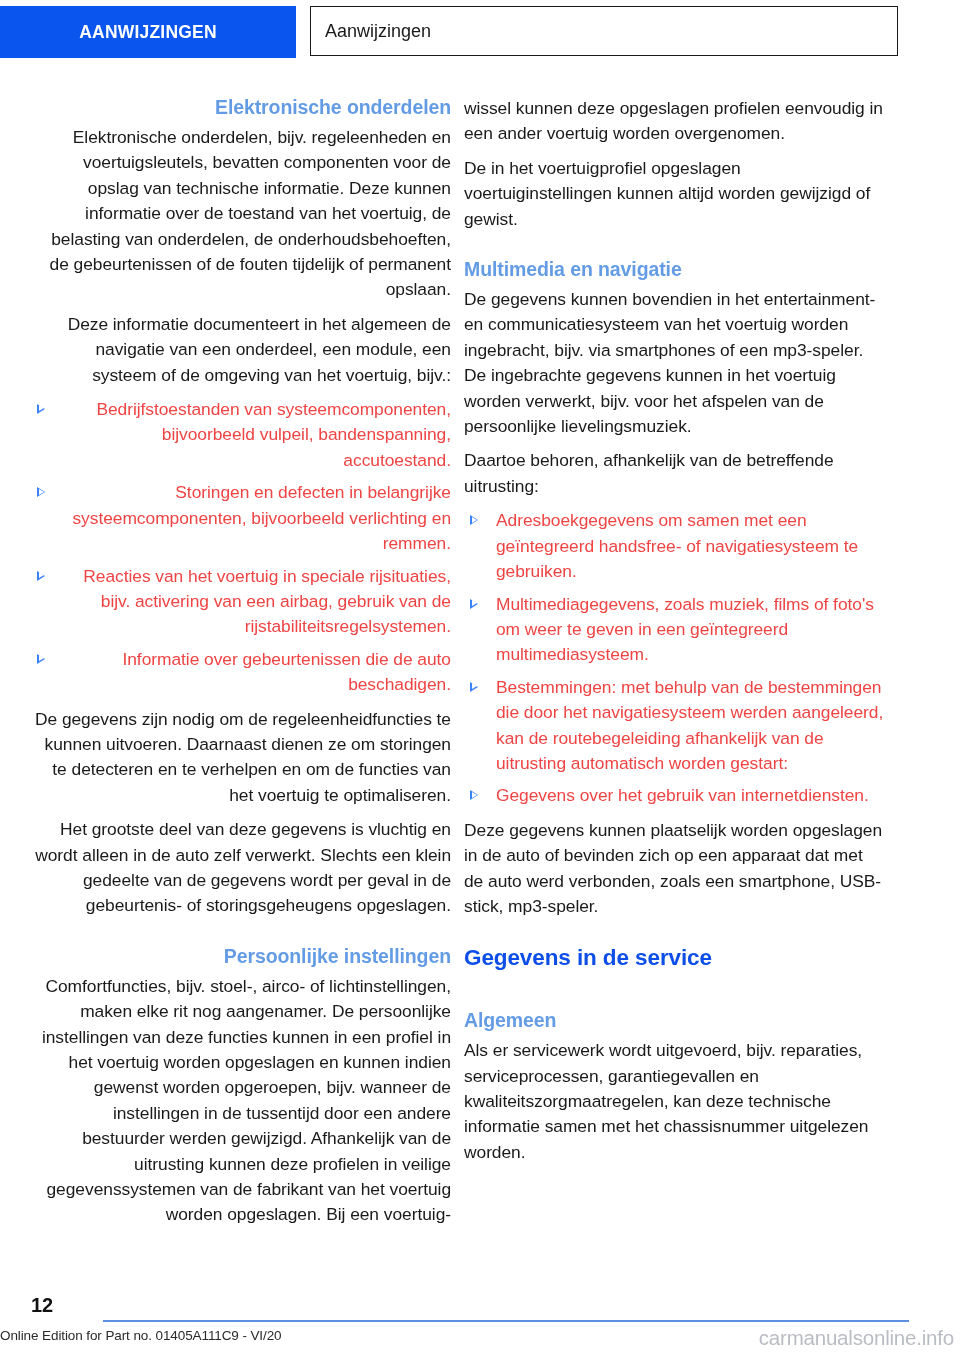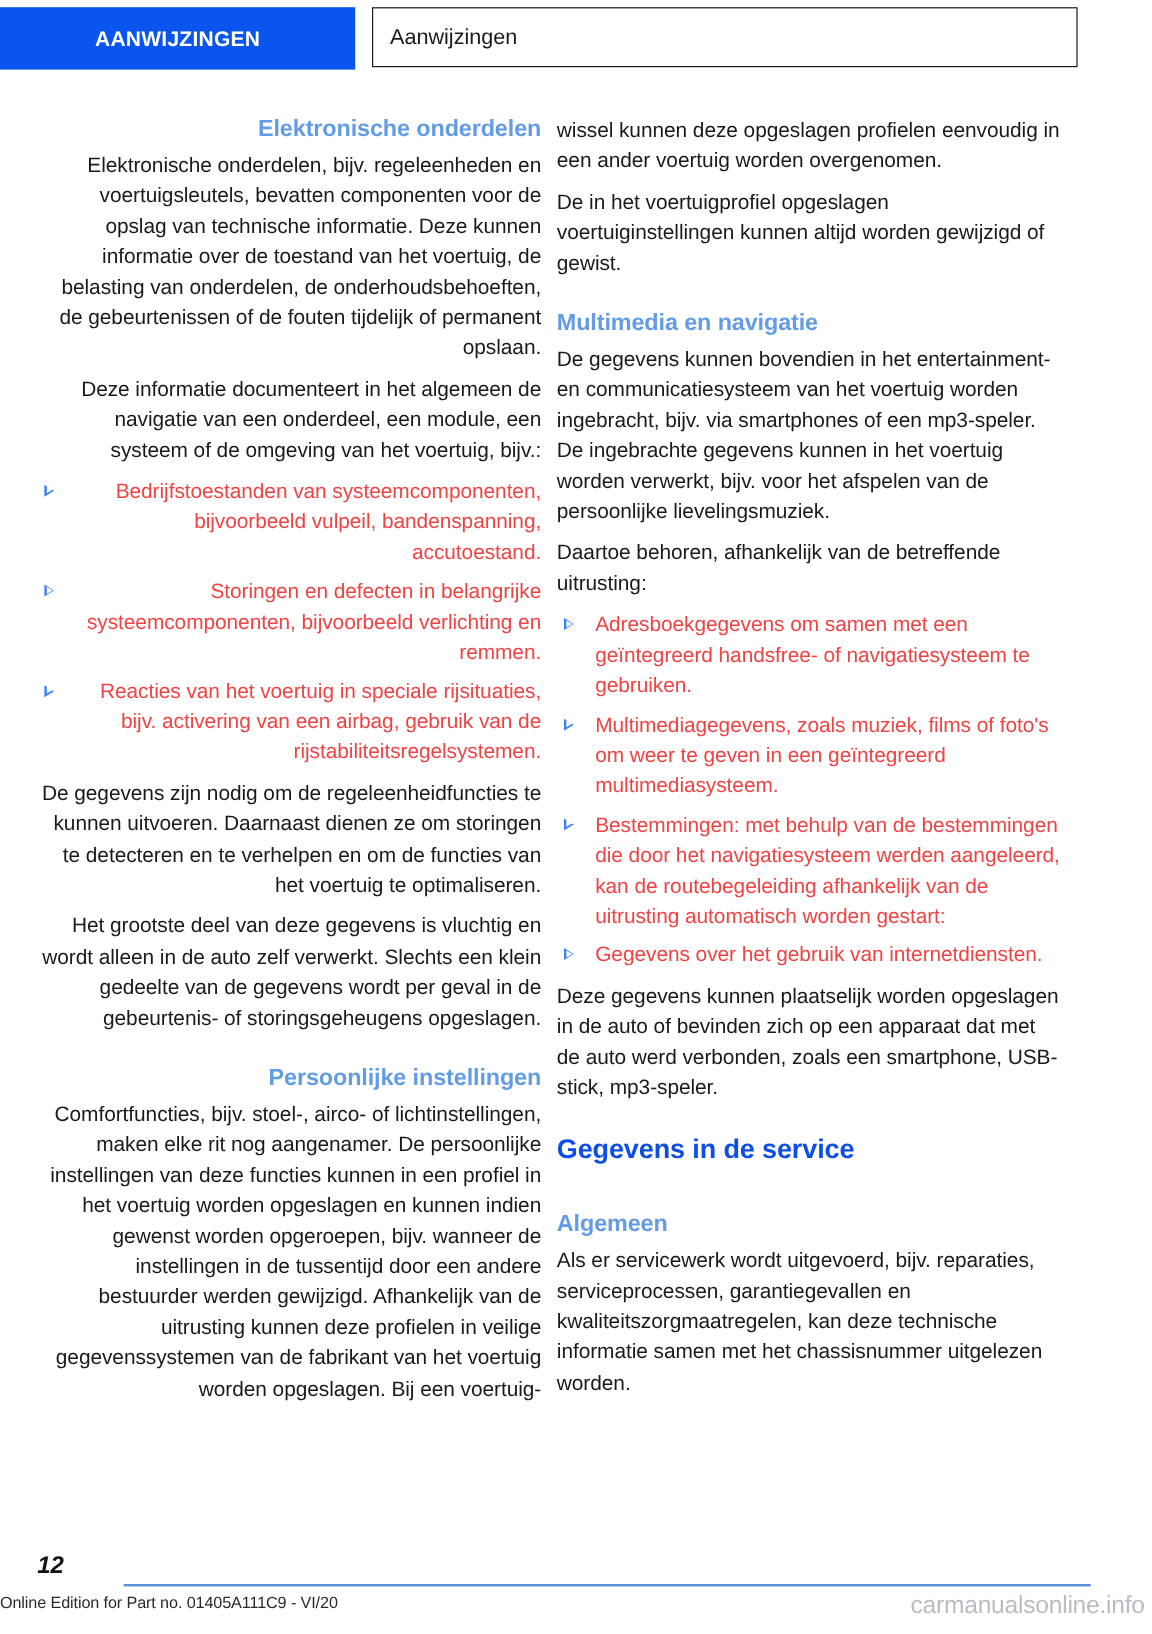--- a/index.html
+++ b/index.html
@@ -149,21 +149,20 @@
     width: 960px;
     height: 76px;
   }
   .page-number {
     position: absolute;
     left: 31px;
     top: 8px;
     font-size: 20px;
     font-weight: bold;
     color: #111111;
-    font-style: italic;
   }
   .footer-rule {
     position: absolute;
     left: 103px;
     top: 34px;
     width: 806px;
     height: 2.2px;
     background: #5b8fe0;
   }
   .footer-edition {
@@ -213,20 +212,24 @@
         <span>Bedrijfstoestanden van systeemcomponenten, bijvoorbeeld vulpeil, bandenspanning, accutoestand.</span>
       </li>
       <li>
         <span class="tri-icon"></span>
         <span>Storingen en defecten in belangrijke systeemcomponenten, bijvoorbeeld verlichting en remmen.</span>
       </li>
       <li>
         <span class="tri-icon"></span>
         <span>Reacties van het voertuig in speciale rijsituaties, bijv. activering van een airbag, gebruik van de rijstabiliteitsregelsystemen.</span>
       </li>
+      <li>
+        <span class="tri-icon"></span>
+        <span>Informatie over gebeurtenissen die de auto beschadigen.</span>
+      </li>
     </ul>
 
     <p class="para">De gegevens zijn nodig om de regeleenheidfuncties te kunnen uitvoeren. Daarnaast dienen ze om storingen te detecteren en te verhelpen en om de functies van het voertuig te optimaliseren.</p>
     <p class="para">Het grootste deel van deze gegevens is vluchtig en wordt alleen in de auto zelf verwerkt. Slechts een klein gedeelte van de gegevens wordt per geval in de gebeurtenis- of storingsgeheugens opgeslagen.</p>
 
     <div class="spacer-md"></div>
 
     <h2 class="sec-h2">Persoonlijke instellingen</h2>
     <p class="para">Comfortfuncties, bijv. stoel-, airco- of lichtinstellingen, maken elke rit nog aangenamer. De persoonlijke instellingen van deze functies kunnen in een profiel in het voertuig worden opgeslagen en kunnen indien gewenst worden opgeroepen, bijv. wanneer de instellingen in de tussentijd door een andere bestuurder werden gewijzigd. Afhankelijk van de uitrusting kunnen deze profielen in veilige gegevenssystemen van de fabrikant van het voertuig worden opgeslagen. Bij een voertuig-</p>
   </div>

